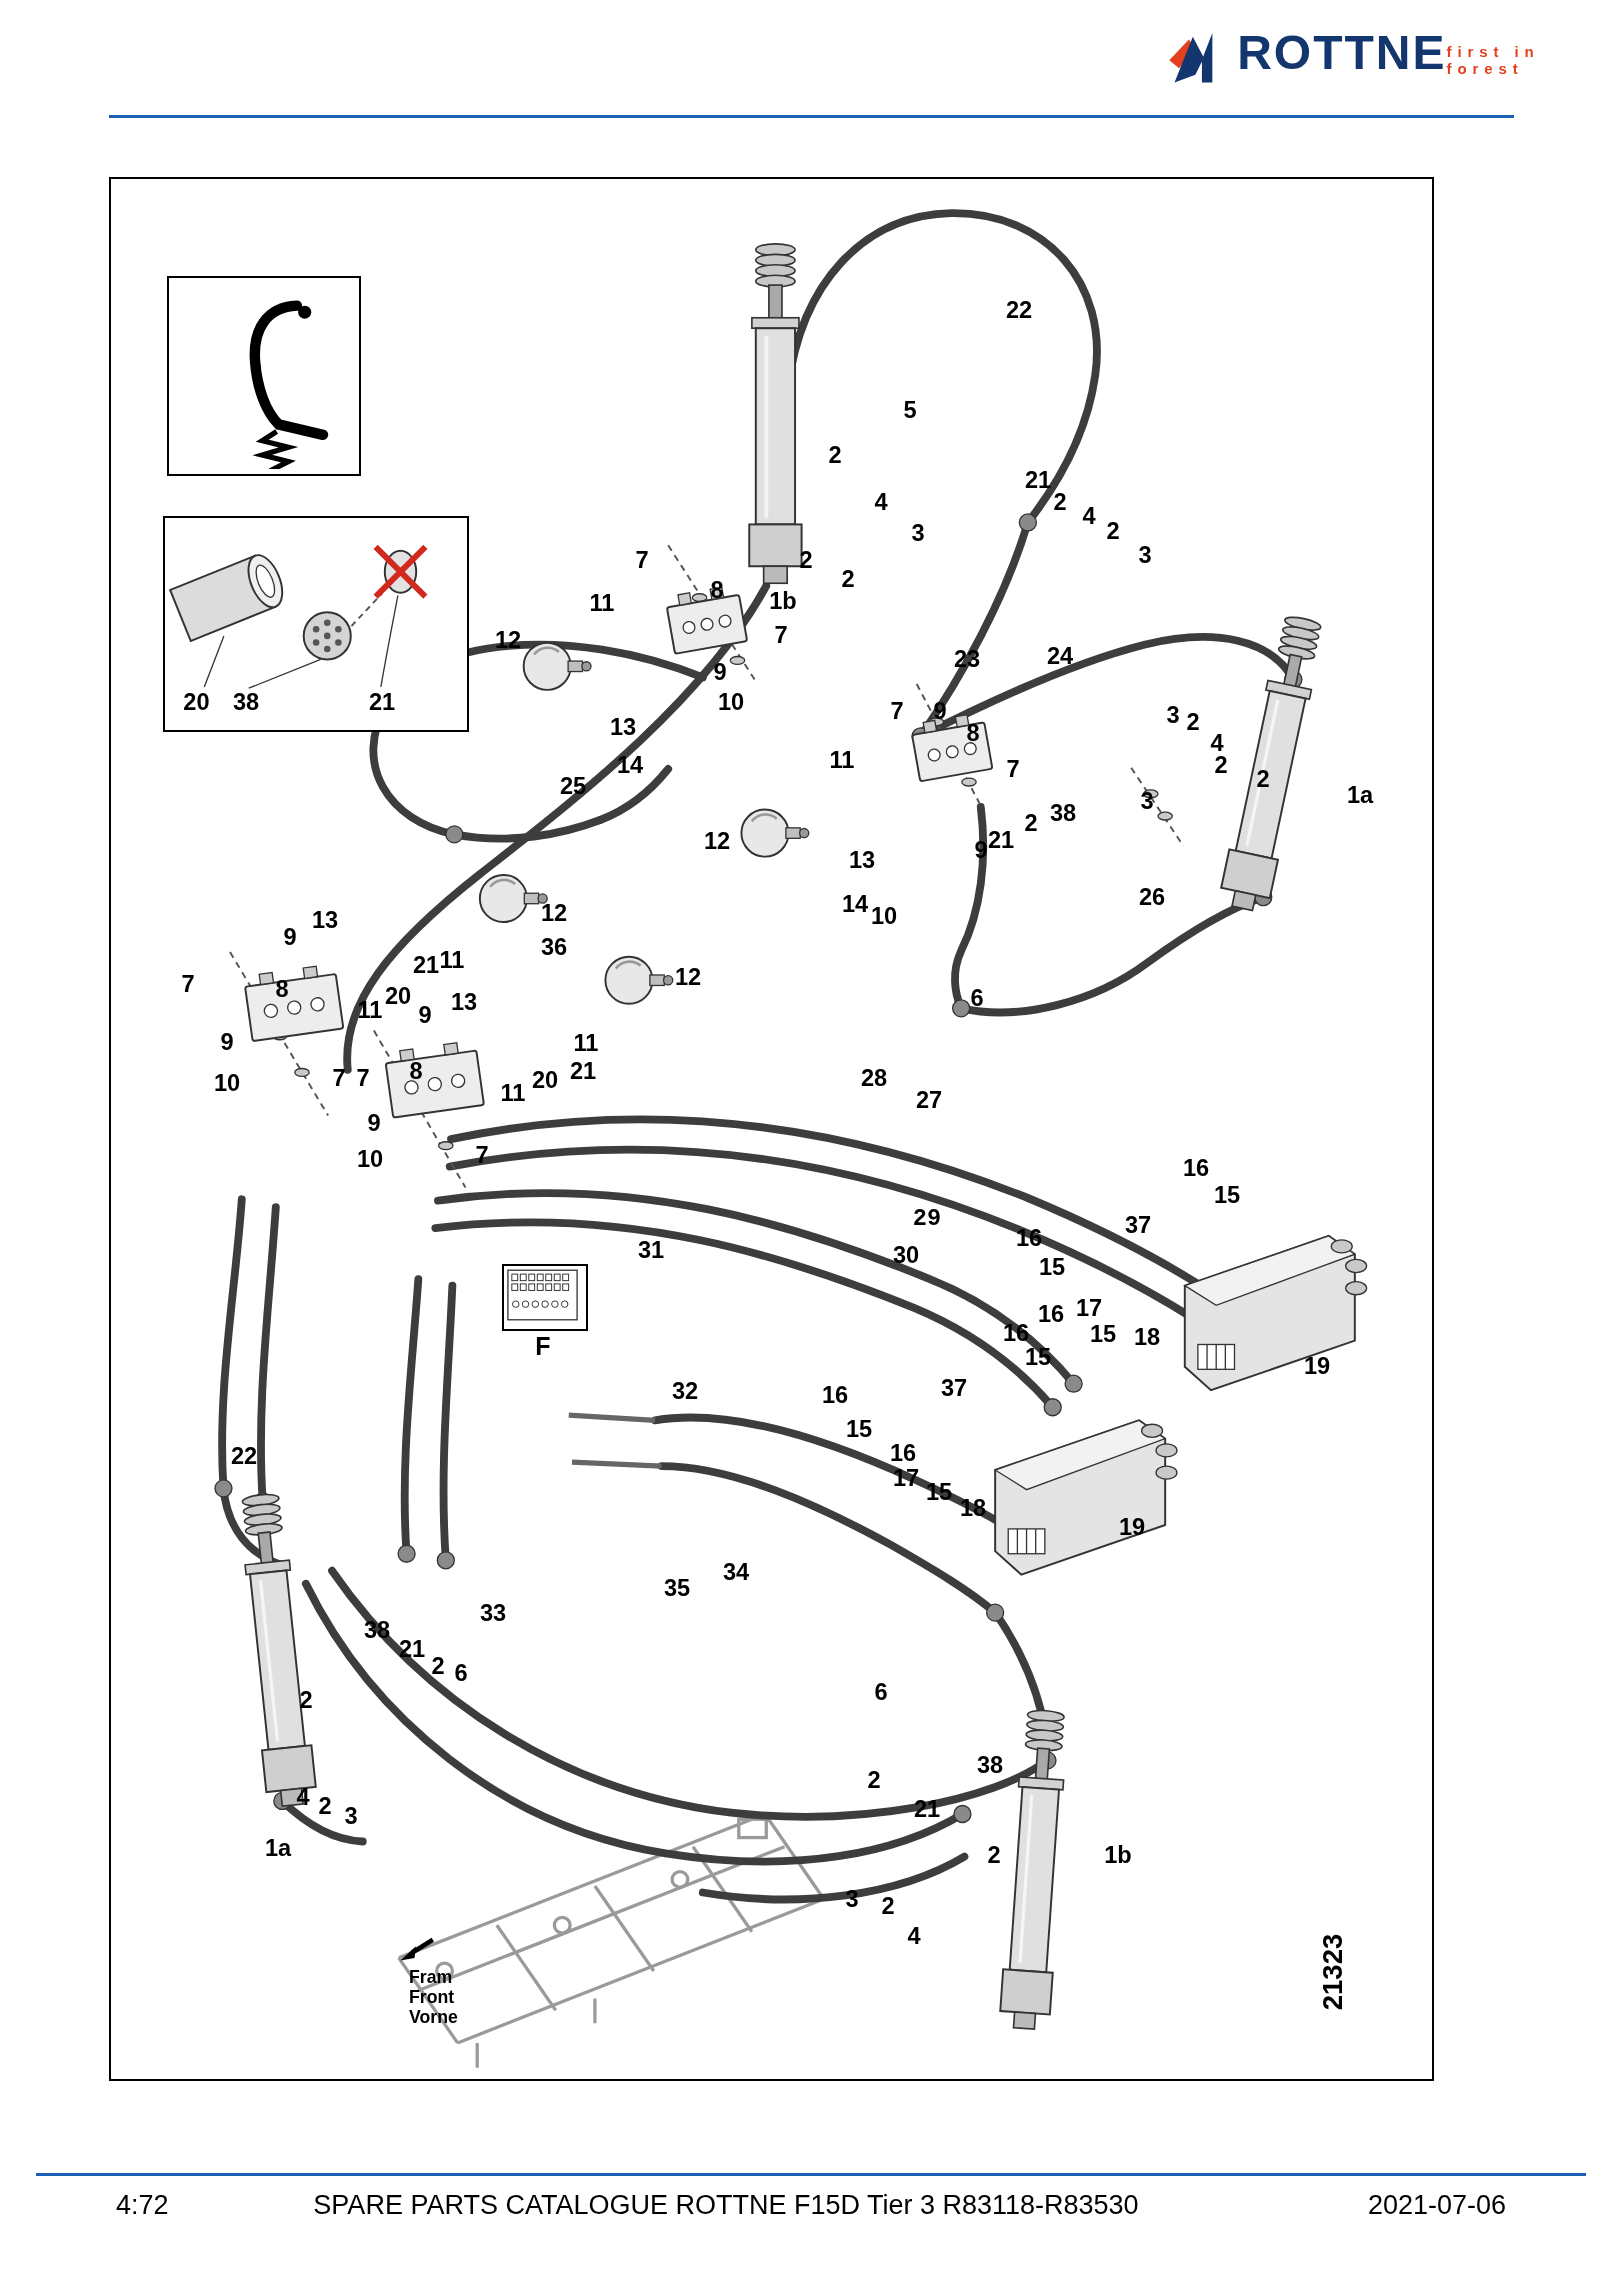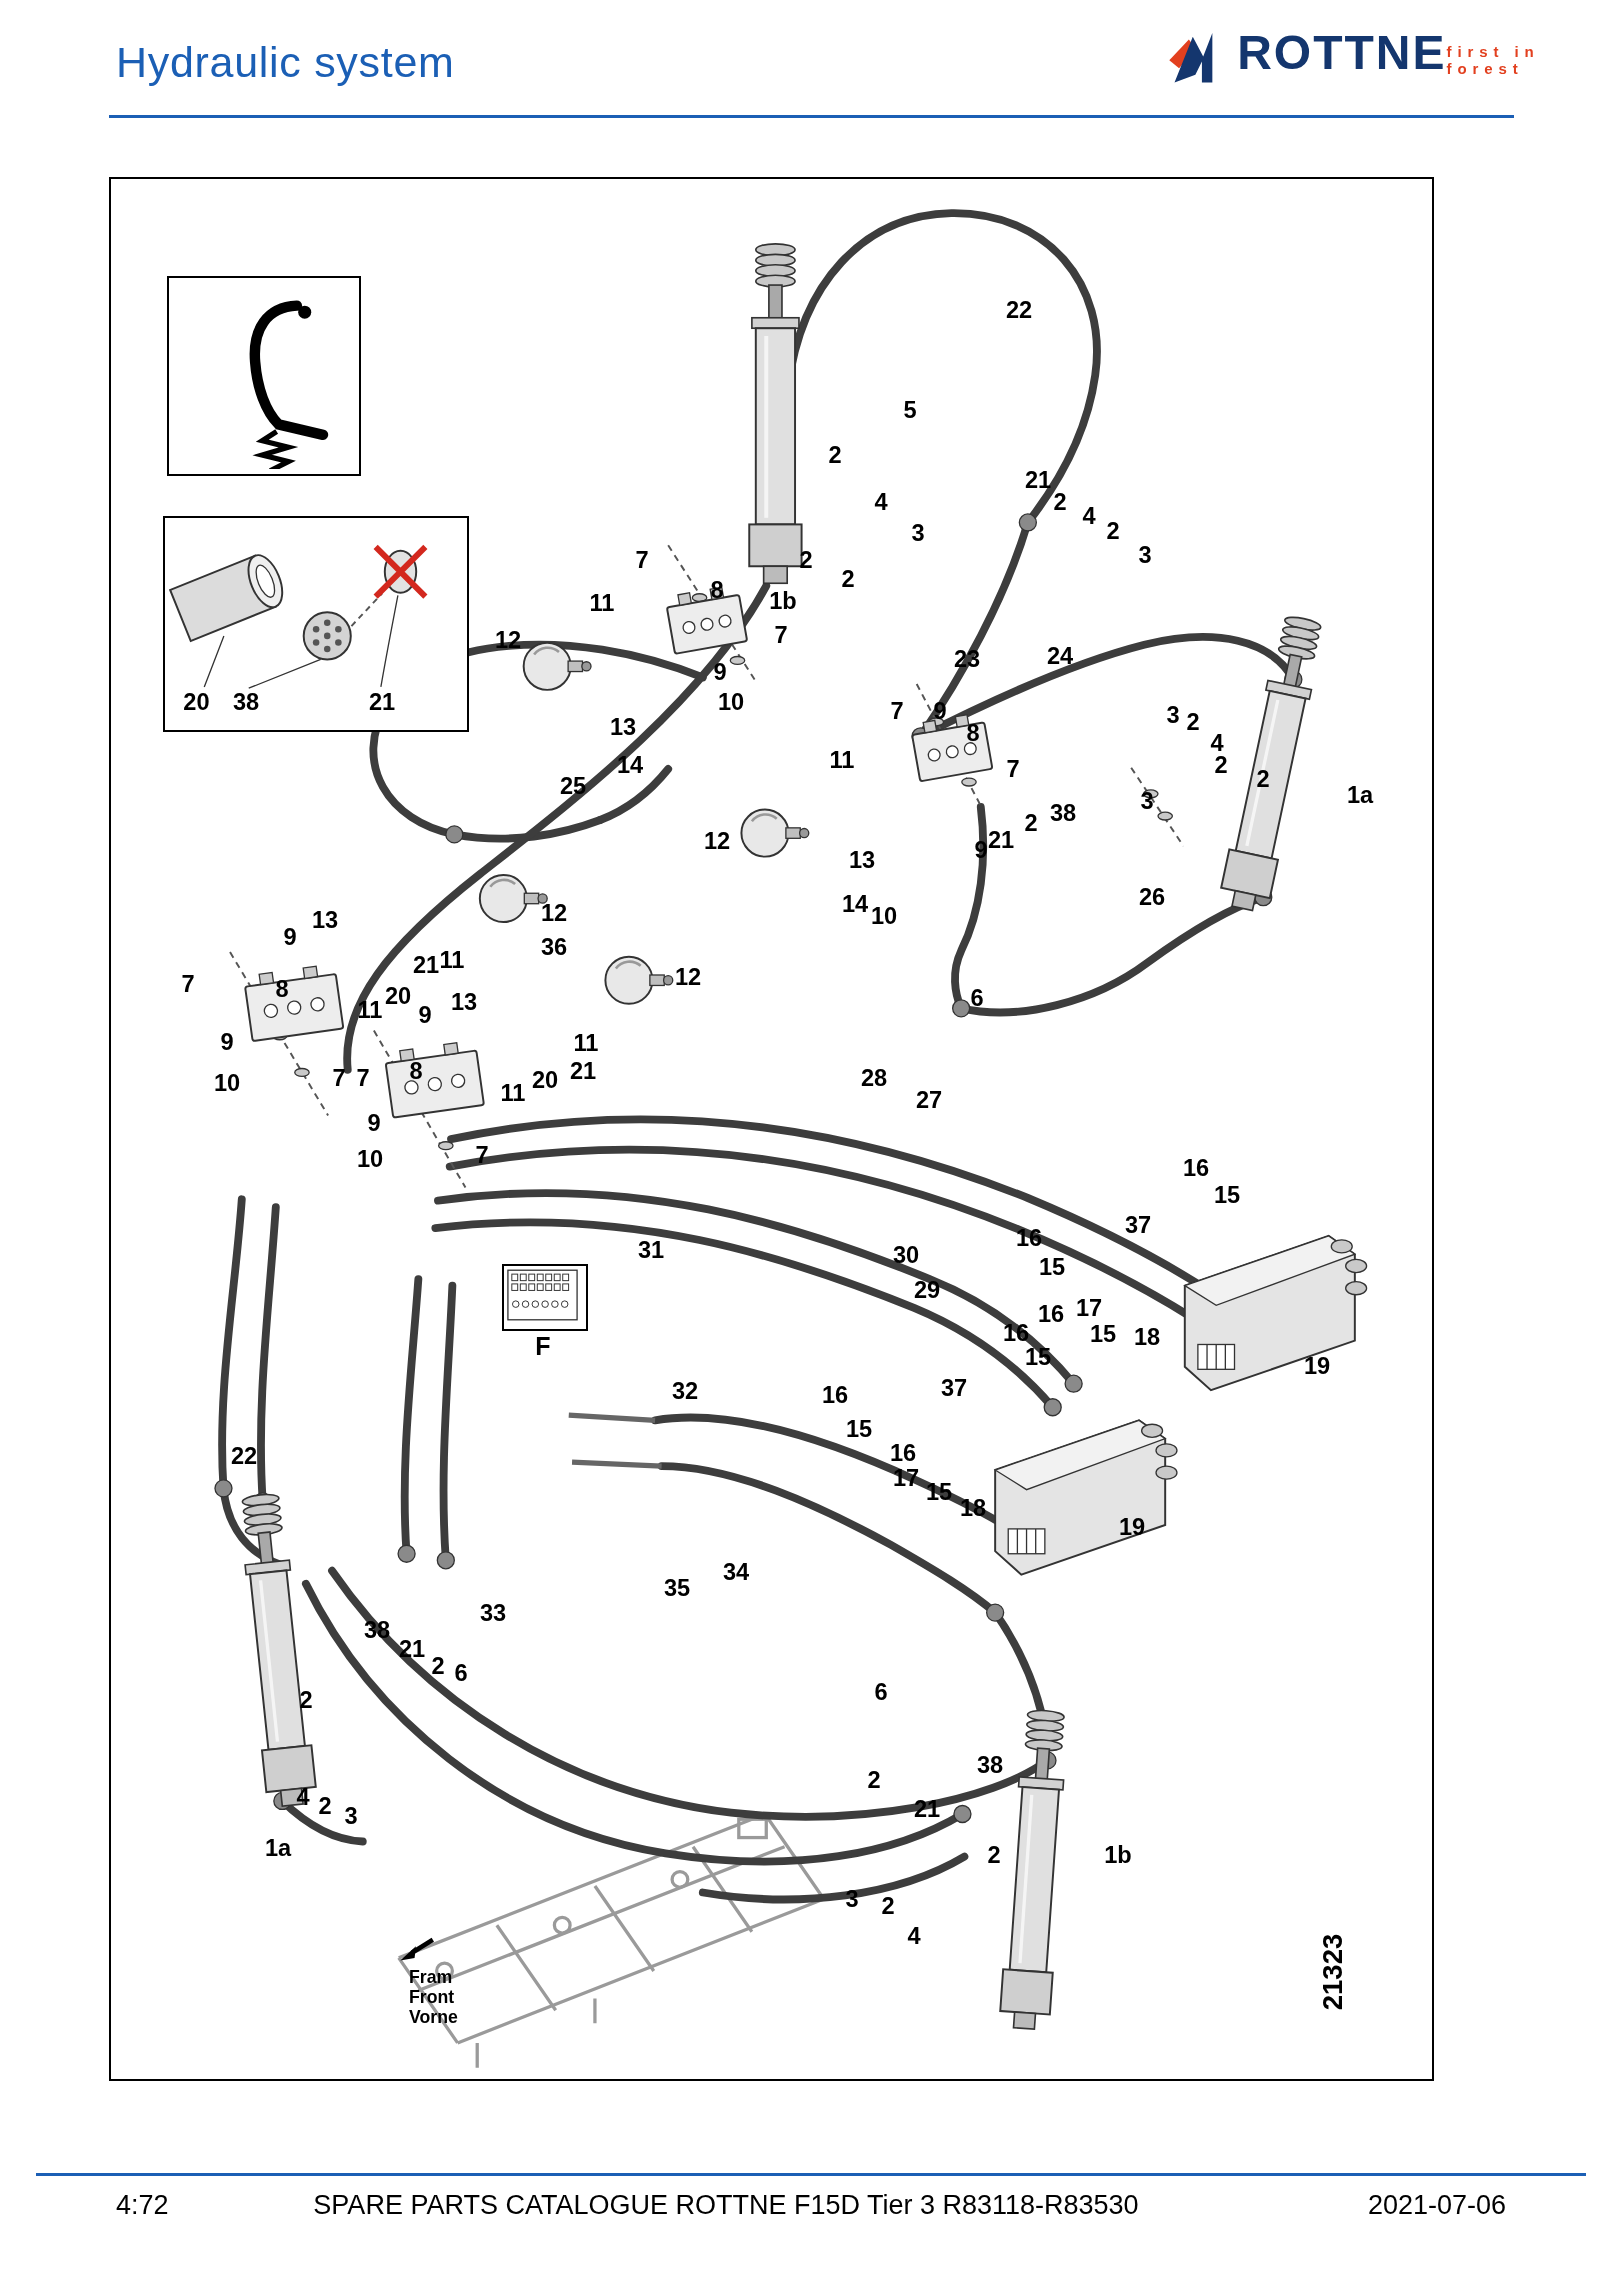--- a/index.html
+++ b/index.html
@@ -45,21 +45,20 @@
   .footer-rule{position:absolute;left:36px;top:2173px;width:1550px;height:2.6px;background:#1b5fb5;}
   .footer-left{position:absolute;left:116px;top:2190px;font-size:27px;color:#000;}
   .footer-center{position:absolute;left:0;top:2190px;width:1452px;text-align:center;font-size:27px;color:#000;}
   .footer-right{position:absolute;right:116px;top:2190px;font-size:27px;color:#000;}
 </style>
 </head>
 <body>
 
 <div class="page">
 
-  <div class="page-title">Hydraulic system</div>
 
   <div class="logo">
     <span>
       <svg width="60" height="60" viewBox="0 0 92 92">
         <polygon points="2,48 32,16 43,31 17,60" fill="#e2401f"></polygon>
         <polygon points="10,82 38,12 54,42 68,6 68,82 52,82 52,50 42,70" fill="#14366e"></polygon>
       </svg>
     </span>
     <span class="logo-text">
       <span class="logo-name">ROTTNE</span>
@@ -451,21 +450,21 @@
         <span class="callout" style="left: 818px; top: 922px;">27</span>
         <span class="callout" style="left: 259px; top: 981px;">10</span>
         <span class="callout" style="left: 371px; top: 977px;">7</span>
         <span class="callout" style="left: 1085px; top: 990px;">16</span>
         <span class="callout" style="left: 1116px; top: 1017px;">15</span>
         <span class="callout" style="left: 1027px; top: 1047px;">37</span>
         <span class="callout" style="left: 918px; top: 1060px;">16</span>
         <span class="callout" style="left: 941px; top: 1089px;">15</span>
         <span class="callout" style="left: 540px; top: 1072px;">31</span>
         <span class="callout" style="left: 763px; top: 1077px; margin-left: 32px;">30</span>
-        <span class="callout" style="left: 816px; top: 1112px;">29</span>
+        <span class="callout" style="left: 816px; top: 1040px; font-family: Liberation Mono, monospace;">29</span>
         <span class="callout" style="left: 940px; top: 1136px;">16</span>
         <span class="callout" style="left: 978px; top: 1130px;">17</span>
         <span class="callout" style="left: 992px; top: 1156px;">15</span>
         <span class="callout" style="left: 1036px; top: 1159px;">18</span>
         <span class="callout" style="left: 905px; top: 1155px;">16</span>
         <span class="callout" style="left: 927px; top: 1179px;">15</span>
         <span class="callout" style="left: 1206px; top: 1188px;">19</span>
         <span class="callout" style="left: 843px; top: 1210px;">37</span>
         <span class="callout" style="left: 724px; top: 1217px;">16</span>
         <span class="callout" style="left: 574px; top: 1213px;">32</span>

